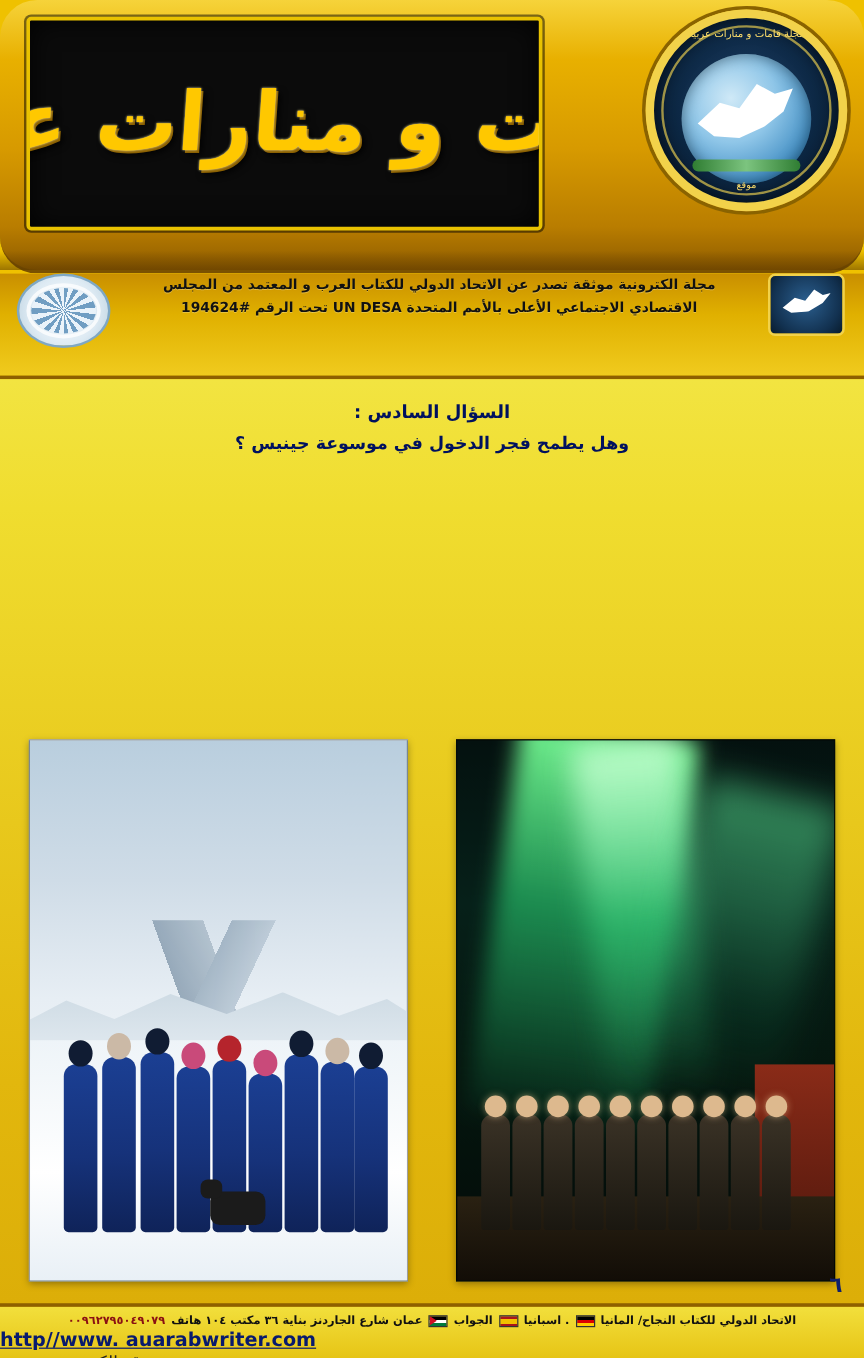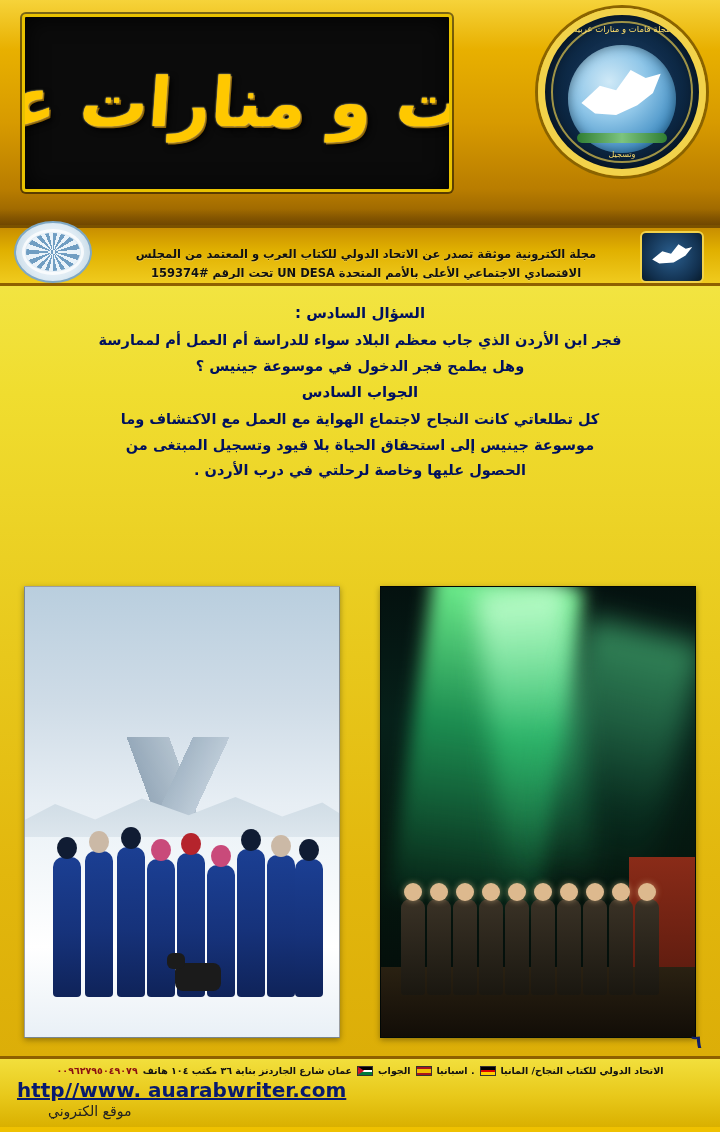--- a/index.html
+++ b/index.html
@@ -15,20 +15,21 @@
     overflow: hidden;
   }
 
   
   .masthead {
     position: relative;
     height: 228px;
     background:
       linear-gradient(180deg, #f6d33a 0%, #e8b000 22%, #d79a00 55%, #b97d00 84%, #8e5c00 100%);
     border-bottom: 3px solid #7a5100;
+    border-radius: 31px;
   }
   .masthead::after {
     content: "";
     position: absolute; left: 0; right: 0; bottom: 0; height: 16px;
     background: linear-gradient(180deg, rgba(0,0,0,0) 0%, rgba(90,55,0,0.55) 100%);
   }
   .seal {
     position: absolute; top: 8px; right: 14px;
     width: 168px; height: 168px; border-radius: 50%;
     background:
@@ -94,24 +95,24 @@
       2px 2px 0 #8a5f00,
       4px 4px 6px rgba(0,0,0,.85);
     white-space: nowrap;
     transform: skewX(-4deg);
     padding: 0 10px;
   }
 
   
   .subbanner {
     position: relative;
-    height: 58px;
+    height: 88px;
     background: linear-gradient(180deg, #c98f00 0%, #e0b000 40%, #f0cb1e 100%);
     border-bottom: 3px solid #8e6000;
-    display: flex; align-items: flex-end; gap: 28px;
+    display: flex; align-items: flex-start; gap: 28px;
   }
   .sb-badge {
     width: 64px; height: 52px; margin-right: 16px; margin-left: 8px;
     background: radial-gradient(circle at 50% 45%, #2b5f8f 0%, #123150 70%, #081b2c 100%);
     border: 2px solid #f2d24a;
     border-radius: 6px;
     position: relative; flex: none;
   }
   .sb-badge::before {
     content: "";
@@ -288,24 +289,23 @@
     text-align: left;
     padding-top: 5px;
   }
   .footer .line1 {
     font-size: 9.5px; color: #111; font-weight: bold; line-height: 1.4;
     display: flex; align-items: center; justify-content: center; gap: 5px;
     flex-direction: row-reverse;
   }
   .footer .phone { color: #8a0f12; font-size: 9.5px; font-weight: bold; }
   .footer .url {
-    font-size: 20px; font-weight: bold; color: #081a6e;
+    font-size: 16px; font-weight: bold; color: #081a6e;
     direction: ltr; line-height: 1.3;
     text-decoration: underline;
-    margin-left: 17px;
   }
   .footer .line3 { font-size: 14px; color: #222; margin-left: 48px; }
   .flag { display: inline-block; width: 16px; height: 10px; border: 1px solid #333; vertical-align: middle; }
   .flag-de { background: linear-gradient(180deg, #000 33%, #d00 33% 66%, #fc0 66%); }
   .flag-es { background: linear-gradient(180deg, #aa151b 25%, #f1bf00 25% 75%, #aa151b 75%); }
   .flag-jo { background: linear-gradient(180deg, #000 33%, #fff 33% 66%, #007a3d 66%); position: relative; }
   .flag-jo::before {
     content: ""; position: absolute; left: 0; top: 0; bottom: 0; width: 6px;
     background: #ce1126; clip-path: polygon(0 0, 100% 50%, 0 100%);
   }
@@ -315,51 +315,44 @@
 
 <div class="page">
 
   <div class="masthead">
     <div class="seal">
       <div class="ring-text"></div>
       <div class="seal-top-label">مجلة قامات و منارات عربية</div>
       <div class="globe"></div>
       <div class="dove"></div>
       <div class="branch"></div>
-      <div class="seal-bottom-label">وتسجيل</div>
+      <div class="seal-bottom-label">موقع</div>
     </div>
 
     <div class="title-plate">
       <div class="mag-title">قامات و منارات عربية</div>
     </div>
   </div>
 
   <div class="subbanner">
     <div class="sb-badge"></div>
     <div class="sb-text">
       <div>مجلة الكترونية موثقة تصدر عن الاتحاد الدولي للكتاب العرب و المعتمد من المجلس</div>
-      <div>الاقتصادي الاجتماعي الأعلى بالأمم المتحدة UN DESA تحت الرقم #159374</div>
+      <div>الاقتصادي الاجتماعي الأعلى بالأمم المتحدة UN DESA تحت الرقم #194624</div>
     </div>
     <div class="sb-un"></div>
   </div>
 
   <div class="content">
 
     <div class="qa block">
       <span class="heading">السؤال السادس :</span>
-      <p>فجر ابن الأردن الذي جاب معظم البلاد سواء للدراسة أم العمل أم لممارسة</p>
       <p>وهل يطمح فجر الدخول في موسوعة    جينيس ؟</p>
     </div>
 
-    <div class="qa block">
-      <span class="heading">الجواب السادس</span>
-      <p>كل تطلعاتي كانت النجاح لاجتماع الهواية مع العمل مع الاكتشاف وما</p>
-      <p>موسوعة جينيس إلى استحقاق الحياة بلا قيود وتسجيل المبتغى   من</p>
-      <p>الحصول عليها وخاصة لرحلتي في درب الأردن .</p>
-    </div>
 
     <div class="photos">
 
       <div class="photo photo-aurora">
         <div class="curtain"></div>
         <div class="curtain2"></div>
         <div class="curtain3"></div>
         <div class="cabin"></div>
         <div class="ground"></div>
         <div class="group">

